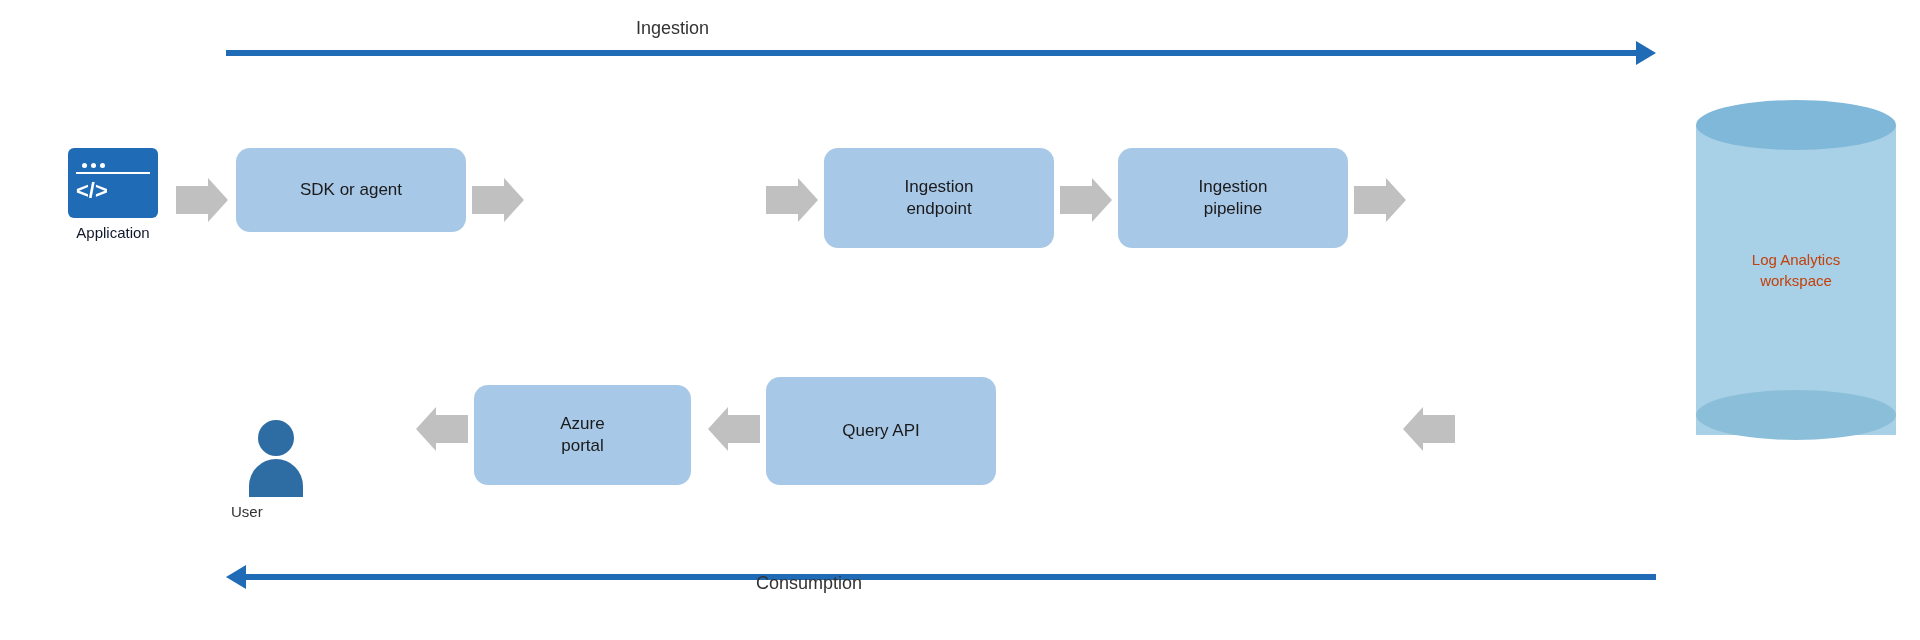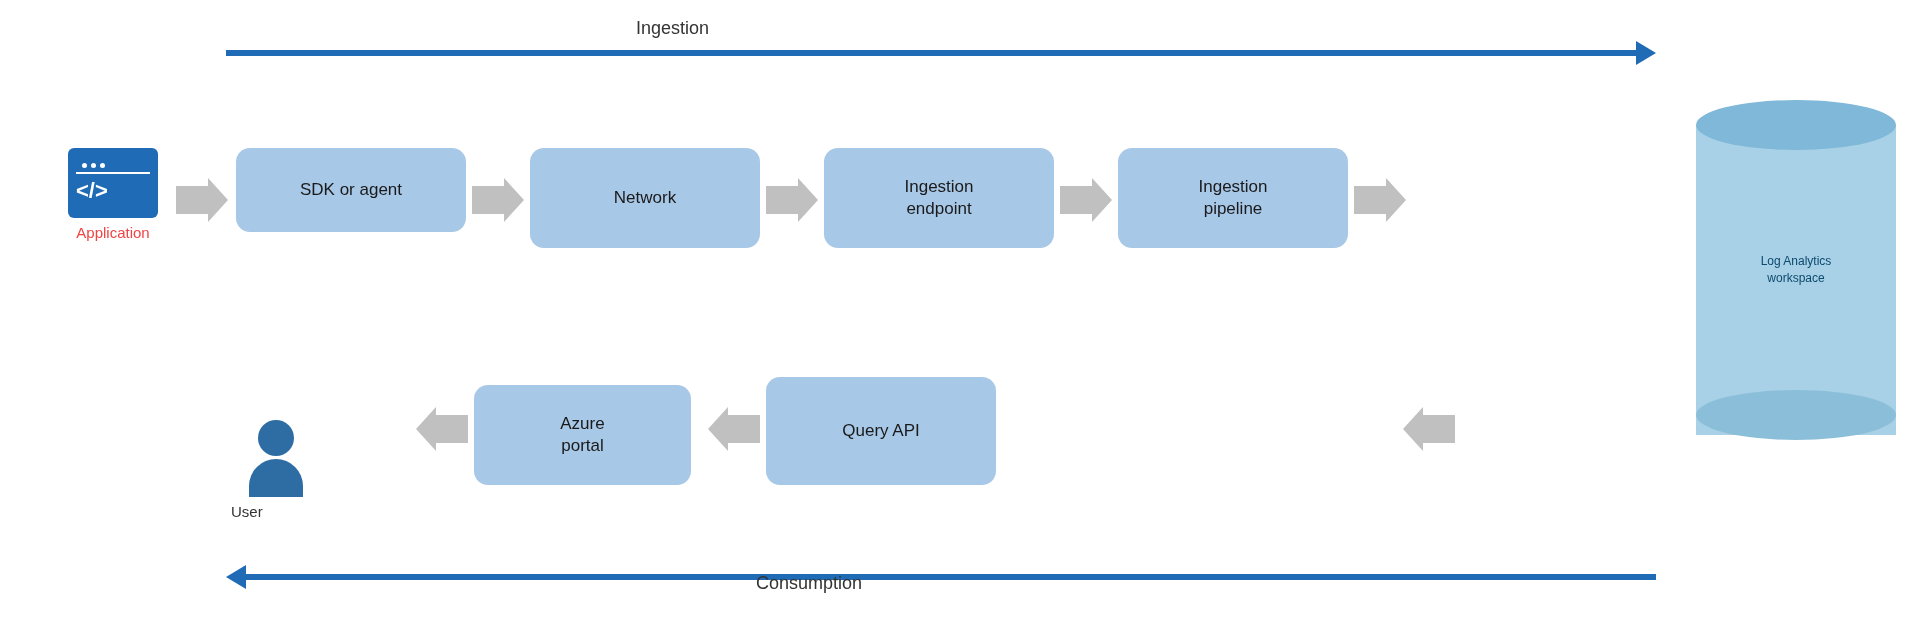--- a/index.html
+++ b/index.html
@@ -113,21 +113,21 @@
       border-radius: 50%;
       background: white;
     }
     .app-icon-text {
       color: white;
       font-size: 22px;
       font-weight: bold;
     }
     .app-label {
       font-size: 15px;
-      color: #ef4444;
+      color: #0f172a;
       margin-top: 6px;
     }
 
     
     .flow-box {
       position: absolute;
       background: #a8c8e8;
       border-radius: 14px;
       display: flex;
       align-items: center;
@@ -211,22 +211,22 @@
       position: absolute;
       bottom: 0;
       left: 0;
       z-index: 2;
     }
     .cylinder-label {
       position: absolute;
       top: 50%;
       left: 50%;
       transform: translate(-50%, -50%);
-      font-size: 12px;
-      color: #0c4a6e;
+      font-size: 15px;
+      color: #c2410c;
       text-align: center;
       z-index: 3;
       line-height: 1.4;
     }
 
   </style>
 </head>
 <body>
 
 <div class="diagram-container">
@@ -262,23 +262,20 @@
   <div class="flow-box" style="top:148px;left:200px;width:230px;height:84px;">
     <span>SDK or agent</span>
   </div>
 
   <div style="position:absolute;top:178px;left:436px;">
     <svg width="52" height="44" viewBox="0 0 52 44">
       <polygon points="0,8 32,8 32,0 52,22 32,44 32,36 0,36" fill="#c0c0c0"></polygon>
     </svg>
   </div>
 
-  <div class="flow-box" style="top:148px;left:494px;width:230px;height:100px;">
-    <span>Network</span>
-  </div>
 
   <div style="position:absolute;top:178px;left:730px;">
     <svg width="52" height="44" viewBox="0 0 52 44">
       <polygon points="0,8 32,8 32,0 52,22 32,44 32,36 0,36" fill="#c0c0c0"></polygon>
     </svg>
   </div>
 
   <div class="flow-box" style="top:148px;left:788px;width:230px;height:100px;">
     <span style="white-space:pre-line;">Ingestion
 endpoint</span>

